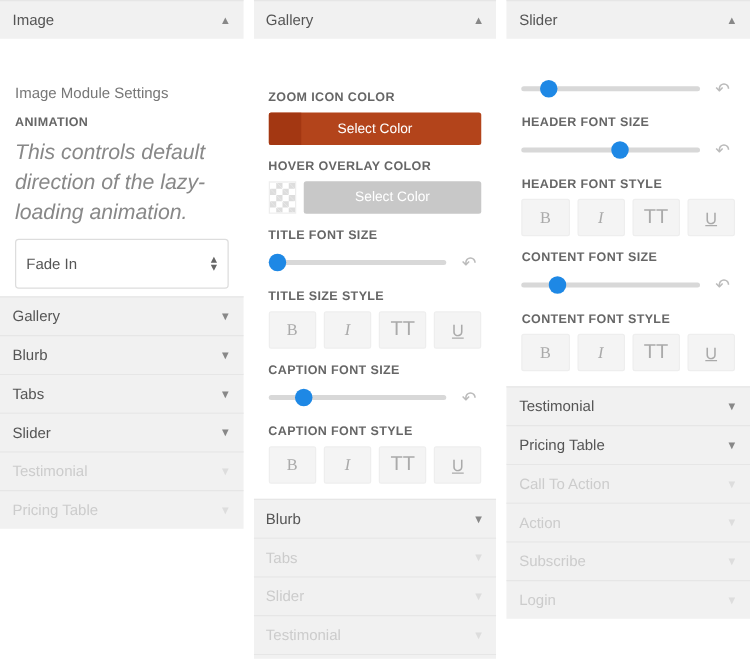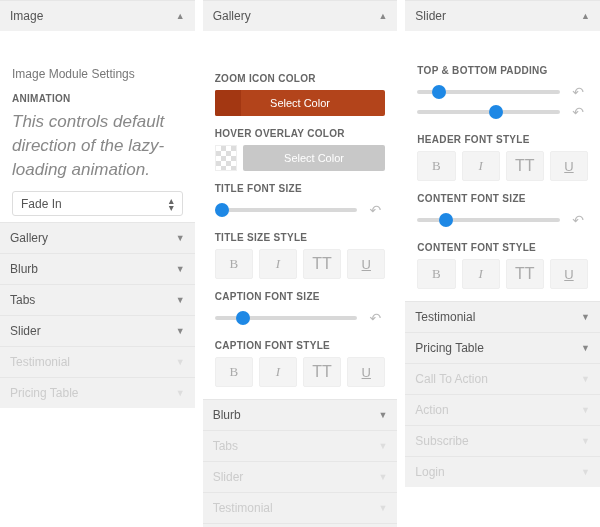--- a/index.html
+++ b/index.html
@@ -54,21 +54,21 @@
   }
   .help {
     font-size: 17px;
     font-style: italic;
     color: #888;
     line-height: 1.4;
     margin: 2px 0 10px;
   }
   .select {
     width: 100%;
-    height: 25px;
+    height: 40px;
     border: 1px solid #ddd;
     border-radius: 3px;
     background: #fff;
     padding: 0 8px;
     display: flex;
     align-items: center;
     justify-content: space-between;
     font-size: 12px;
     color: #555;
   }
@@ -267,28 +267,28 @@
     </div>
 
 </div>
 
 <div class="col">
   <div class="acc expanded">
     <span>Slider</span>
     <span class="tri">▲</span>
   </div>
   <div class="panel">
-    <div class="sect-label" style="margin-top:4px">TOP &amp; BOTTOM PADDING</div>
     <div class="slider-row">
       <div class="slider-track">
           <div class="slider-thumb" style="left:15%"></div>
         </div>
       <div class="reset">↶</div>
     </div>
 
+    <div class="sect-label">HEADER FONT SIZE</div>
     <div class="slider-row">
       <div class="slider-track">
           <div class="slider-thumb" style="left:55%"></div>
         </div>
       <div class="reset">↶</div>
     </div>
 
     <div class="sect-label">HEADER FONT STYLE</div>
     <div class="btn-group">
       <div class="fbtn">B</div>

